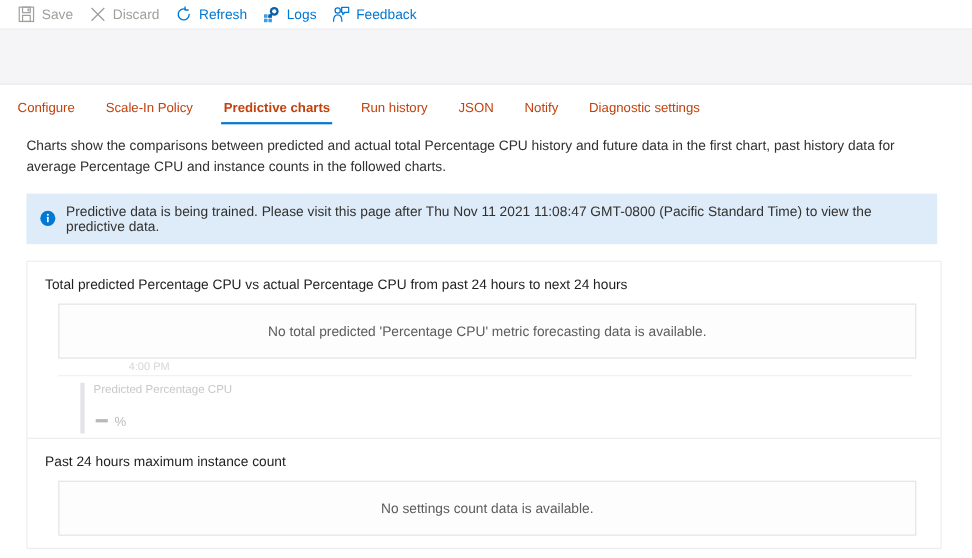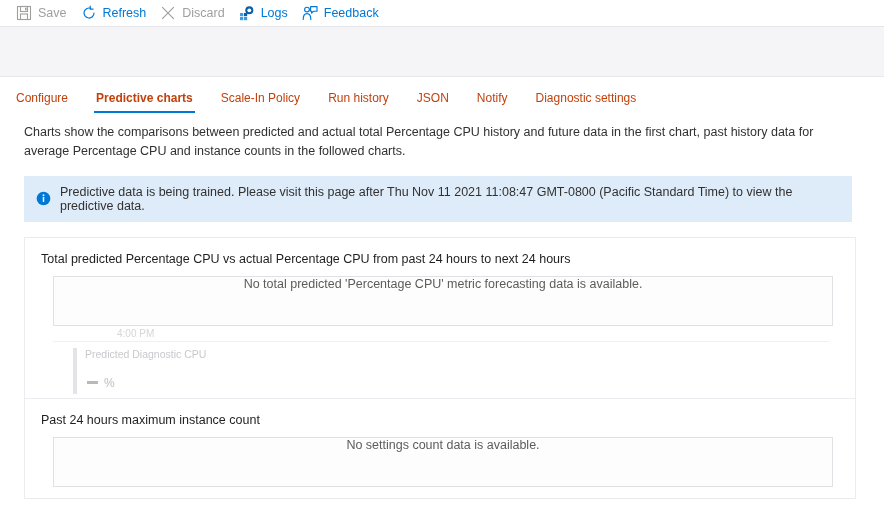--- a/index.html
+++ b/index.html
@@ -118,20 +118,21 @@
     font-weight: normal;
     color: #201f1e;
     padding: 14px 16px 10px 16px;
   }
   .chart-box {
     margin: 0 22px 0 28px;
     border: 1px solid #e1e1e5;
     background: #fdfdfd;
     height: 50px;
     display: flex;
+    align-items: center;
     justify-content: center;
   }
   .chart-empty-msg {
     font-size: 12.5px;
     color: #5e5c5a;
   }
 
   
   .ghost-area {
     position: relative;
@@ -201,37 +202,37 @@
       <svg viewBox="0 0 16 16" width="16" height="16">
         <rect x="1.5" y="1.5" width="13" height="13" fill="none" stroke="#a19f9d" stroke-width="1.1"></rect>
         <rect x="4.5" y="1.5" width="7" height="5" fill="none" stroke="#a19f9d" stroke-width="1.1"></rect>
         <rect x="4.5" y="9" width="7" height="5.5" fill="none" stroke="#a19f9d" stroke-width="1.1"></rect>
         <rect x="9" y="2.7" width="1.6" height="2.6" fill="#a19f9d"></rect>
       </svg>
     </span>
     <span class="tb-label">Save</span>
   </div>
 
+  <div class="tb-btn disabled">
+    <span class="tb-ico">
+      <svg viewBox="0 0 16 16" width="16" height="16">
+        <path d="M2.2 2.2 L13.8 13.8 M13.8 2.2 L2.2 13.8" stroke="#a19f9d" stroke-width="1.2" fill="none"></path>
+      </svg>
+    </span>
+    <span class="tb-label">Discard</span>
+  </div>
+
   <div class="tb-btn">
     <span class="tb-ico">
       <svg viewBox="0 0 16 16" width="16" height="16">
         <path d="M13 8 A5 5 0 1 1 9.6 3.3" stroke="#0078d4" stroke-width="1.2" fill="none" stroke-linecap="round"></path>
         <path d="M9.2 1.2 L9.2 4.1 L12.1 4.1" stroke="#0078d4" stroke-width="1.2" fill="none" stroke-linejoin="round" stroke-linecap="round"></path>
       </svg>
     </span>
     <span class="tb-label">Refresh</span>
-  </div>
-
-  <div class="tb-btn disabled">
-    <span class="tb-ico">
-      <svg viewBox="0 0 16 16" width="16" height="16">
-        <path d="M2.2 2.2 L13.8 13.8 M13.8 2.2 L2.2 13.8" stroke="#a19f9d" stroke-width="1.2" fill="none"></path>
-      </svg>
-    </span>
-    <span class="tb-label">Discard</span>
   </div>
 
   <div class="tb-btn">
     <span class="tb-ico">
       <svg viewBox="0 0 16 16" width="16" height="16">
         <rect x="1" y="8" width="3.2" height="3.2" fill="#3b9ee5"></rect>
         <rect x="1" y="12" width="3.2" height="3.2" fill="#3b9ee5"></rect>
         <rect x="5" y="12" width="3.2" height="3.2" fill="#3b9ee5"></rect>
         <rect x="5" y="8" width="3.2" height="3.2" fill="#0b5fa5"></rect>
         <circle cx="10.3" cy="5.3" r="4" fill="#0b5fa5"></circle>
@@ -253,22 +254,22 @@
     <span class="tb-label">Feedback</span>
   </div>
 
 </div>
 <div class="toolbar-rule"></div>
 
 <div class="gray-band"></div>
 
 <div class="tabs">
   <div class="tab">Configure</div>
+  <div class="tab">Scale-In Policy</div>
   <div class="tab active">Predictive charts</div>
-  <div class="tab">Scale-In Policy</div>
   <div class="tab">Run history</div>
   <div class="tab">JSON</div>
   <div class="tab">Notify</div>
   <div class="tab">Diagnostic settings</div>
 </div>
 
 <div class="description">Charts show the comparisons between predicted and actual total Percentage CPU history and future data in the first chart, past history data for average Percentage CPU and instance counts in the followed charts.</div>
 
 <div class="info-banner">
   <span class="info-ico">
@@ -285,21 +286,21 @@
 
   <div class="card-section">
     <div class="card-title">Total predicted Percentage CPU vs actual Percentage CPU from past 24 hours to next 24 hours</div>
     <div class="chart-box">
       <span class="chart-empty-msg">No total predicted 'Percentage CPU' metric forecasting data is available.</span>
     </div>
     <div class="ghost-area">
       <span class="ghost-tick">4:00 PM</span>
       <div class="ghost-rule"></div>
       <div class="ghost-bar"></div>
-      <span class="ghost-legend">Predicted Diagnostic CPU</span>
+      <span class="ghost-legend">Predicted Percentage CPU</span>
       <div class="ghost-value">
         <span class="ghost-dash"></span>
         <span>%</span>
       </div>
     </div>
   </div>
 
   <div class="panel-divider"></div>
 
   <div class="card-section">

